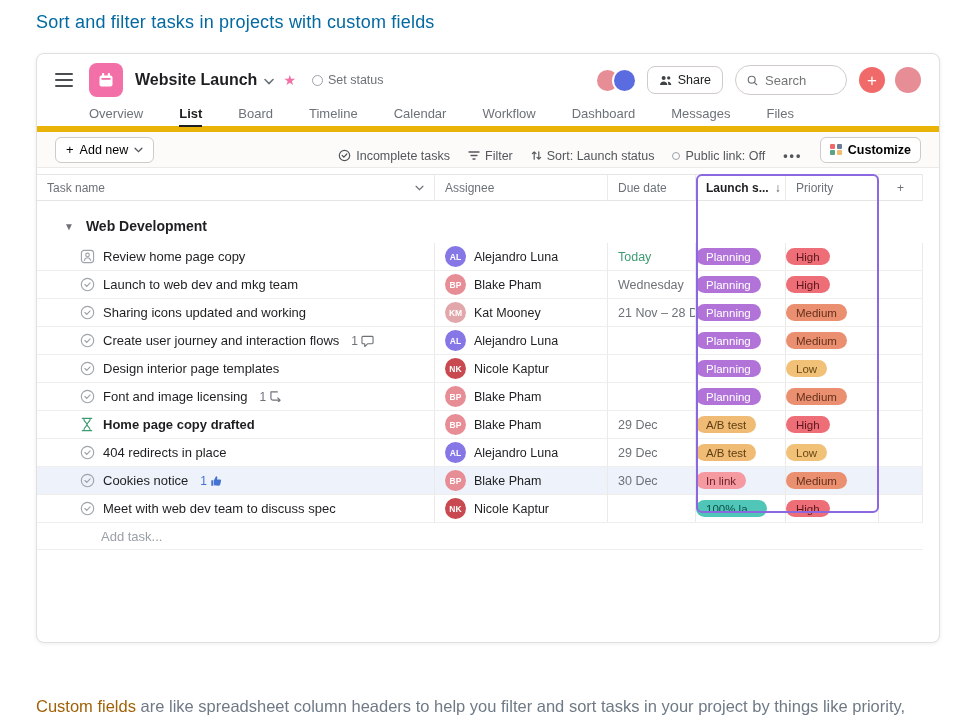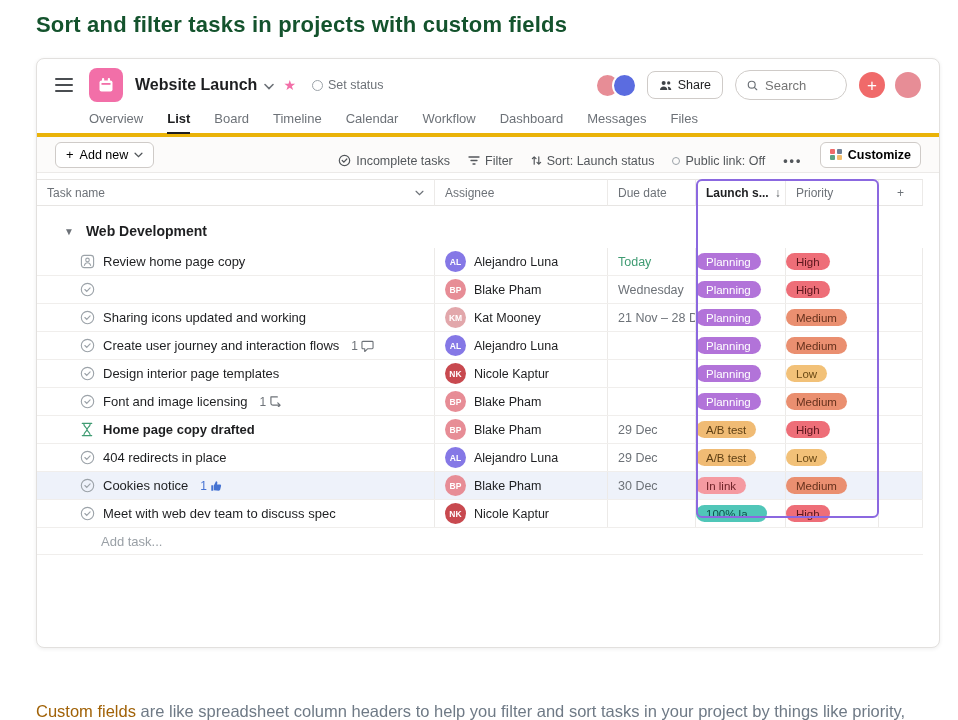--- a/index.html
+++ b/index.html
@@ -2,22 +2,22 @@
 <html><head>
 <meta charset="utf-8">
 <style>
   * { margin:0; padding:0; box-sizing:border-box; }
   body {
     width:958px; height:720px; background:#ffffff;
     font-family:"Liberation Sans", sans-serif; color:#1e1f21;
     overflow:hidden;
   }
   h1.page-heading {
-    margin:12px 0 20px 36px; font-size:22px; font-weight:700;
-    color:#14532d; letter-spacing:.2px;
+    margin:12px 0 20px 36px; font-size:18px; font-weight:400;
+    color:#0369a1; letter-spacing:.2px;
   }
   
   .card {
     position:relative; margin-left:36px; width:904px; height:590px;
     border:1px solid #e2e0de; border-radius:8px; background:#fff;
     box-shadow:0 1px 4px rgba(0,0,0,.07); overflow:hidden;
   }
   
   .app-header { display:flex; align-items:center; height:52px; padding:0 18px; }
   .hamburger { width:18px; height:14px; display:flex; flex-direction:column; justify-content:space-between; cursor:pointer; margin-right:16px; }
@@ -45,21 +45,21 @@
     border:1px solid #cfcbc8; border-radius:15px; padding:0 11px; margin-left:12px; color:#6d7278;
   }
   .search input { border:none; outline:none; width:70px; font-size:13px; color:#6d7278; font-family:inherit; background:transparent; }
   .plus-btn {
     width:26px; height:26px; border-radius:50%; background:#f06a6a; color:#fff;
     display:flex; align-items:center; justify-content:center; font-size:17px; line-height:1;
     margin-left:12px; cursor:pointer; border:none; font-family:inherit;
   }
   .profile-av { width:26px; height:26px; border-radius:50%; margin-left:10px; }
   
-  .tabs { display:flex; gap:24px; padding-left:52px; height:26px; border-bottom:4px solid #eab308; }
+  .tabs { display:flex; gap:36px; padding-left:52px; height:26px; border-bottom:6px solid #eab308; }
   .tab { font-size:13px; color:#6d7278; cursor:pointer; position:relative; padding-bottom:8px; }
   .tab.active { color:#1e1f21; font-weight:700; }
   .tab.active::after { content:""; position:absolute; left:0; right:0; bottom:-1px; height:2px; background:#1e1f21; }
   
   .toolbar { display:flex; align-items:center; height:36px; padding:0 18px; border-bottom:1px solid #eceae8; background:#fcfbfa; }
   .add-new { display:inline-flex; align-items:center; gap:6px; height:26px; padding:0 10px; border:1px solid #cfcbc8; border-radius:6px; background:#fff; font-size:12.5px; cursor:pointer; font-family:inherit; }
   .tool-right { margin-left:auto; display:flex; align-items:flex-end; gap:18px; color:#53575b; font-size:12.5px; }
   .tool-item { display:inline-flex; align-items:center; gap:5px; cursor:pointer; color:#53575b; }
   .tool-item svg { flex:0 0 auto; }
   .dots { letter-spacing:2px; font-weight:700; color:#53575b; cursor:pointer; }
@@ -274,20 +274,21 @@
   </div>
 
   <div class="grid-row trow">
     <div class="cell name-cell">
       <span class="task-icon">
               <svg width="15" height="15" viewBox="0 0 16 16">
                 <circle cx="8" cy="8" r="6.6" stroke="#9ca3a9" stroke-width="1.2" fill="none"></circle>
                 <path d="M5.2 8l2 2 3.6-3.8" stroke="#9ca3a9" stroke-width="1.2" fill="none" stroke-linecap="round"></path>
               </svg>
             </span>
+      <span class="task-name">Launch to web dev and mkg team</span>
       <span class="meta" hidden="">
         <span class="meta-count"></span>
         <span class="meta-icon" style="display:inline-flex;"></span>
       </span>
     </div>
     <div class="cell assignee-cell">
       <span class="avatar" style="background: rgb(231, 141, 150);">BP</span>
       <span class="assignee-name">Blake Pham</span>
     </div>
     <div class="cell due-cell">Wednesday</div>

